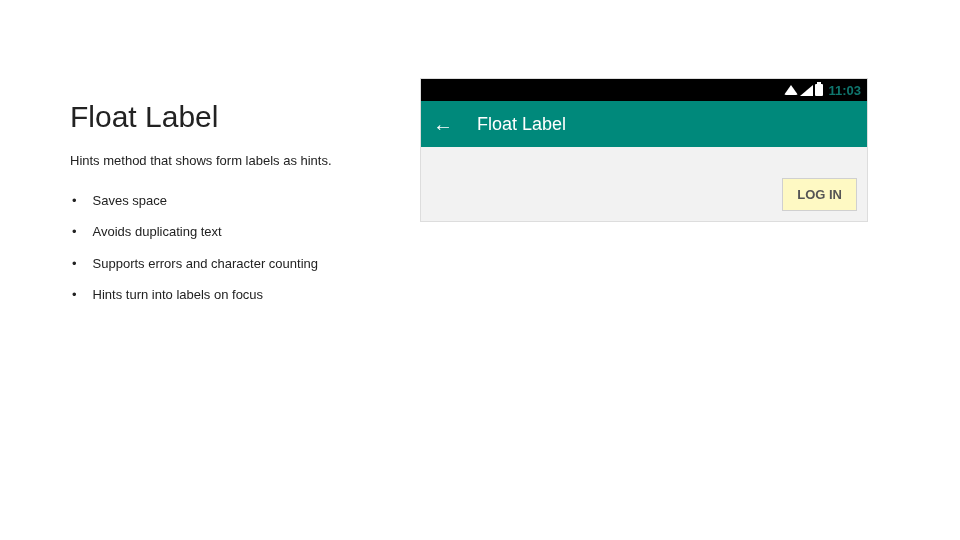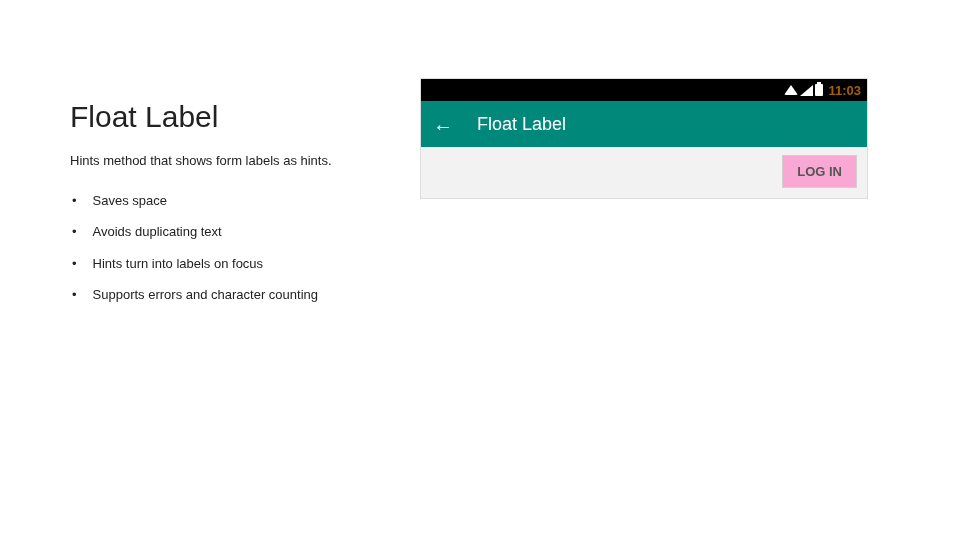--- a/index.html
+++ b/index.html
@@ -7,21 +7,21 @@
   .slide { width: 960px; height: 540px; display: flex; position: relative; }
   .left { width: 400px; padding: 100px 0 0 70px; }
   .title { font-size: 30px; font-weight: 400; margin-bottom: 18px; }
   .subtitle { font-size: 13px; line-height: 1.4; margin-bottom: 22px; max-width: 280px; }
   .bullets { list-style: none; padding-left: 2px; }
   .bullets li { font-size: 13px; line-height: 1.4; display: flex; margin-top: 13px; }
   .bullets li::before { content: "•"; margin-right: 16px; }
 
   .right { position: absolute; left: 420px; top: 78px; width: 448px; }
   .phone { width: 448px; border: 1px solid #ddd; background: #f0f0f0; }
-  .statusbar { height: 22px; background: #000; color: #a16207; display: flex; justify-content: flex-end; align-items: center; padding: 0 6px; font-size: 13px; font-weight: 700; gap: 2px; }
+  .statusbar { height: 22px; background: #000; color: #0f766e; display: flex; justify-content: flex-end; align-items: center; padding: 0 6px; font-size: 13px; font-weight: 700; gap: 2px; }
   .sb-icon { display: inline-block; }
   .wifi { width:0; height:0; border-left: 7px solid transparent; border-right: 7px solid transparent; border-bottom: 10px solid #fff; border-radius: 2px; }
   .signal { width: 0; height: 0; border-style: solid; border-width: 0 0 11px 13px; border-color: transparent transparent #fff transparent; }
   .battery { width: 8px; height: 12px; background: #fff; border-radius: 1px; position: relative; }
   .battery::before { content:""; position:absolute; top:-2px; left:2px; width:4px; height:2px; background:#fff; }
   .clock { margin-left: 3px; }
 
   .appbar { height: 46px; background: #00897b; color: #fff; display: flex; align-items: center; padding: 0 12px; }
   .back-arrow { font-size: 20px; margin-right: 24px; font-weight: 400; }
   .appbar-title { font-size: 18px; font-weight: 500; }
@@ -34,42 +34,42 @@
   .input-value { font-size: 18px; color: #111; padding-bottom: 2px; }
   .cursor { width: 1px; height: 20px; background: #7e1fa2; margin-left: 1px; margin-bottom: 2px; }
   .underline { height: 2px; background: #d13a13; width: 100%; }
   .underline.thin { height: 1px; background: #bdbdbd; }
   .error-text { font-size: 11px; font-weight: 700; color: #d13a13; margin-top: 4px; }
   .error-text.normal { font-weight: 700; }
   .spacer8 { height: 8px; }
   .spacer18 { height: 18px; }
 
   .button-row { display: flex; justify-content: flex-end; padding: 8px 10px 10px 0; background: #f2f2f2; }
-  .login-btn { background: #f9a8d4; border: 1px solid #d0d0d0; color: #555; font-size: 13px; font-weight: 700; padding: 8px 14px; cursor: pointer; }
+  .login-btn { background: #fef9c3; border: 1px solid #d0d0d0; color: #555; font-size: 13px; font-weight: 700; padding: 8px 14px; cursor: pointer; margin-top: 23px; }
 </style>
 </head>
 <body>
 
 <div class="slide">
 
   <div class="left">
     <h1 class="title">Float Label</h1>
     <p class="subtitle">Hints method that shows form labels as hints.</p>
     <ul class="bullets">
       <li>
           <span>Saves space</span>
         </li>
       <li>
           <span>Avoids duplicating text</span>
         </li>
       <li>
-          <span>Hints turn into labels on focus</span>
+          <span>Supports errors and character counting</span>
         </li>
       <li>
-          <span>Supports errors and character counting</span>
+          <span>Hints turn into labels on focus</span>
         </li>
     </ul>
   </div>
 
   <div class="right">
     <div class="phone">
 
       <div class="statusbar">
         <span class="sb-icon wifi"></span>
         <span class="sb-icon signal"></span>

